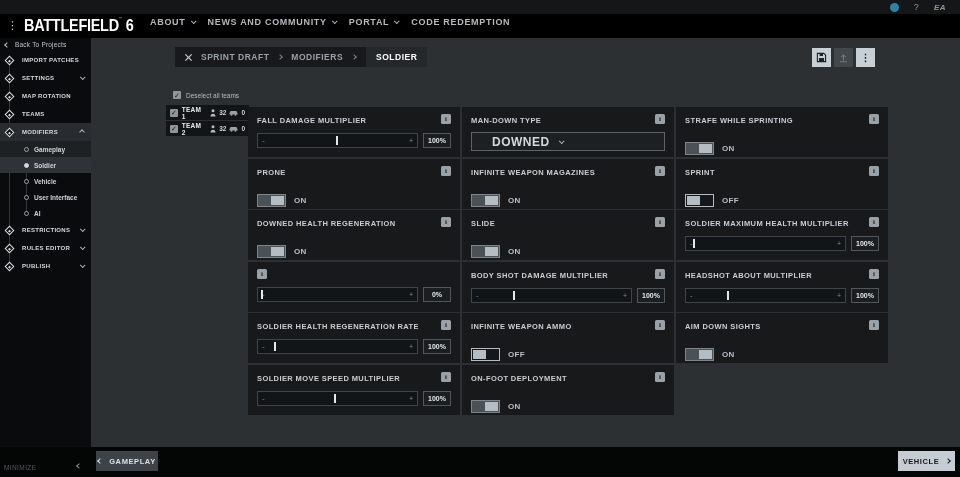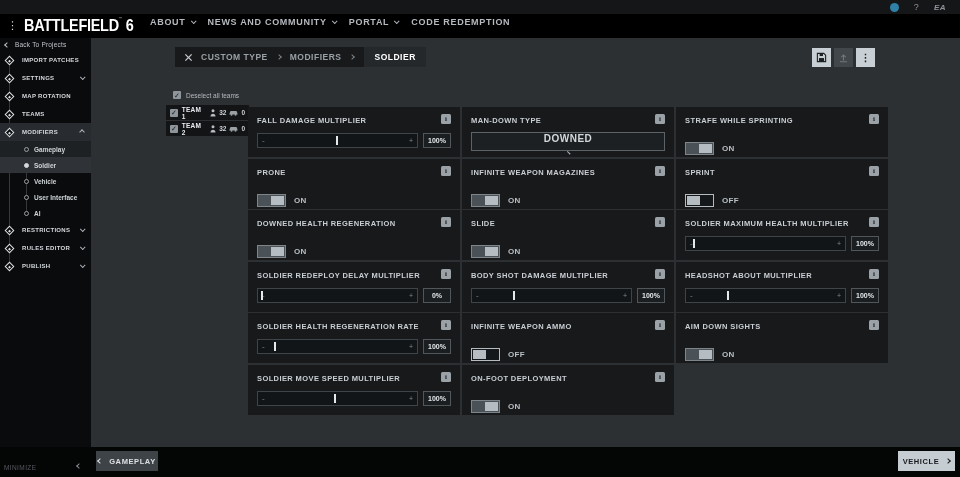--- a/index.html
+++ b/index.html
@@ -104,21 +104,21 @@
   .toggle { width:29px; height:13px; position:relative; cursor:pointer; }
   .toggle.on  { background:#4a5157; border:1px solid #7e858a; }
   .toggle.off { background:#15181a; border:1px solid #b4babf; }
   .knob { position:absolute; top:1px; width:13px; height:9px; background:#b5bcc2; }
   .toggle.on  .knob { right:1px; }
   .toggle.off .knob { left:1px; }
   .tlabel { font-size:8px; font-weight:bold; color:#b9bfc4; letter-spacing:.3px; }
 
   .select-row { margin-top:7px; }
   .select { height:19px; border:1px solid #5d6266; background:#1d2023; display:flex; align-items:center;
-    padding:0 12px; gap:9px; font-size:10px; font-weight:bold; color:#d3d8dc; letter-spacing:.5px; cursor:pointer;flex-direction:column; }
+    padding:0 20px; gap:9px; font-size:12px; font-weight:bold; color:#d3d8dc; letter-spacing:.5px; cursor:pointer; }
   .select .chev { color:#aeb4b9; }
 
   
   .footer { position:absolute; bottom:0; left:0; right:0; height:30px; background:#040505; }
   .minimize { position:absolute; left:4px; bottom:6px; font-size:6.5px; color:#565b60; letter-spacing:.4px; cursor:pointer; }
   .collapse { position:absolute; left:77px; bottom:9px; color:#8a9095; cursor:pointer; }
   .fbtn { position:absolute; top:4px; height:20px; display:flex; align-items:center; justify-content:center;
     gap:7px; font-size:7.5px; font-weight:bold; letter-spacing:.6px; cursor:pointer; }
   .fbtn.prev { left:96px; width:62px; background:#3e4347; color:#dde1e5; }
   .fbtn.next { right:5px; width:57px; background:#c5ccd2; color:#17191c; }
@@ -243,21 +243,21 @@
   </div>
 
   <div class="main">
 
     <div class="breadcrumb">
       <span class="bc-icon">
         <svg width="9" height="9" viewBox="0 0 10 10">
             <path d="M1.5 1.5 L8.5 8.5 M8.5 1.5 L1.5 8.5" stroke="#c5cbd0" stroke-width="1.4"></path>
           </svg>
       </span>
-      <span class="bc-item">CUSTOM TYPE</span>
+      <span class="bc-item">SPRINT DRAFT</span>
       <span class="bc-sep chev right"></span>
       <span class="bc-item">MODIFIERS</span>
       <span class="bc-sep chev right"></span>
       <span class="bc-current">SOLDIER</span>
     </div>
 
     <div class="actions" id="header-actions">
         <div class="abtn">
           <span style="display: flex;">
             <svg width="11" height="11" viewBox="0 0 12 12">
@@ -439,21 +439,20 @@
             <div class="slider">
               <span class="minus">-</span>
               <span class="plus">+</span>
               <span class="handle" style="left: calc(2.8% + 3px);"></span>
             </div>
             <div class="valuebox">100%</div>
           </div>
         </div>
         <div class="card">
           <div class="trow">
-            <div class="ctitle">SOLDIER REDEPLOY DELAY MULTIPLIER</div>
             <div class="info">i</div>
           </div>
           <div class="slider-row">
             <div class="slider">
               <span class="minus">-</span>
               <span class="plus">+</span>
               <span class="handle" style="left: calc(0% + 3px);"></span>
             </div>
             <div class="valuebox">0%</div>
           </div>

